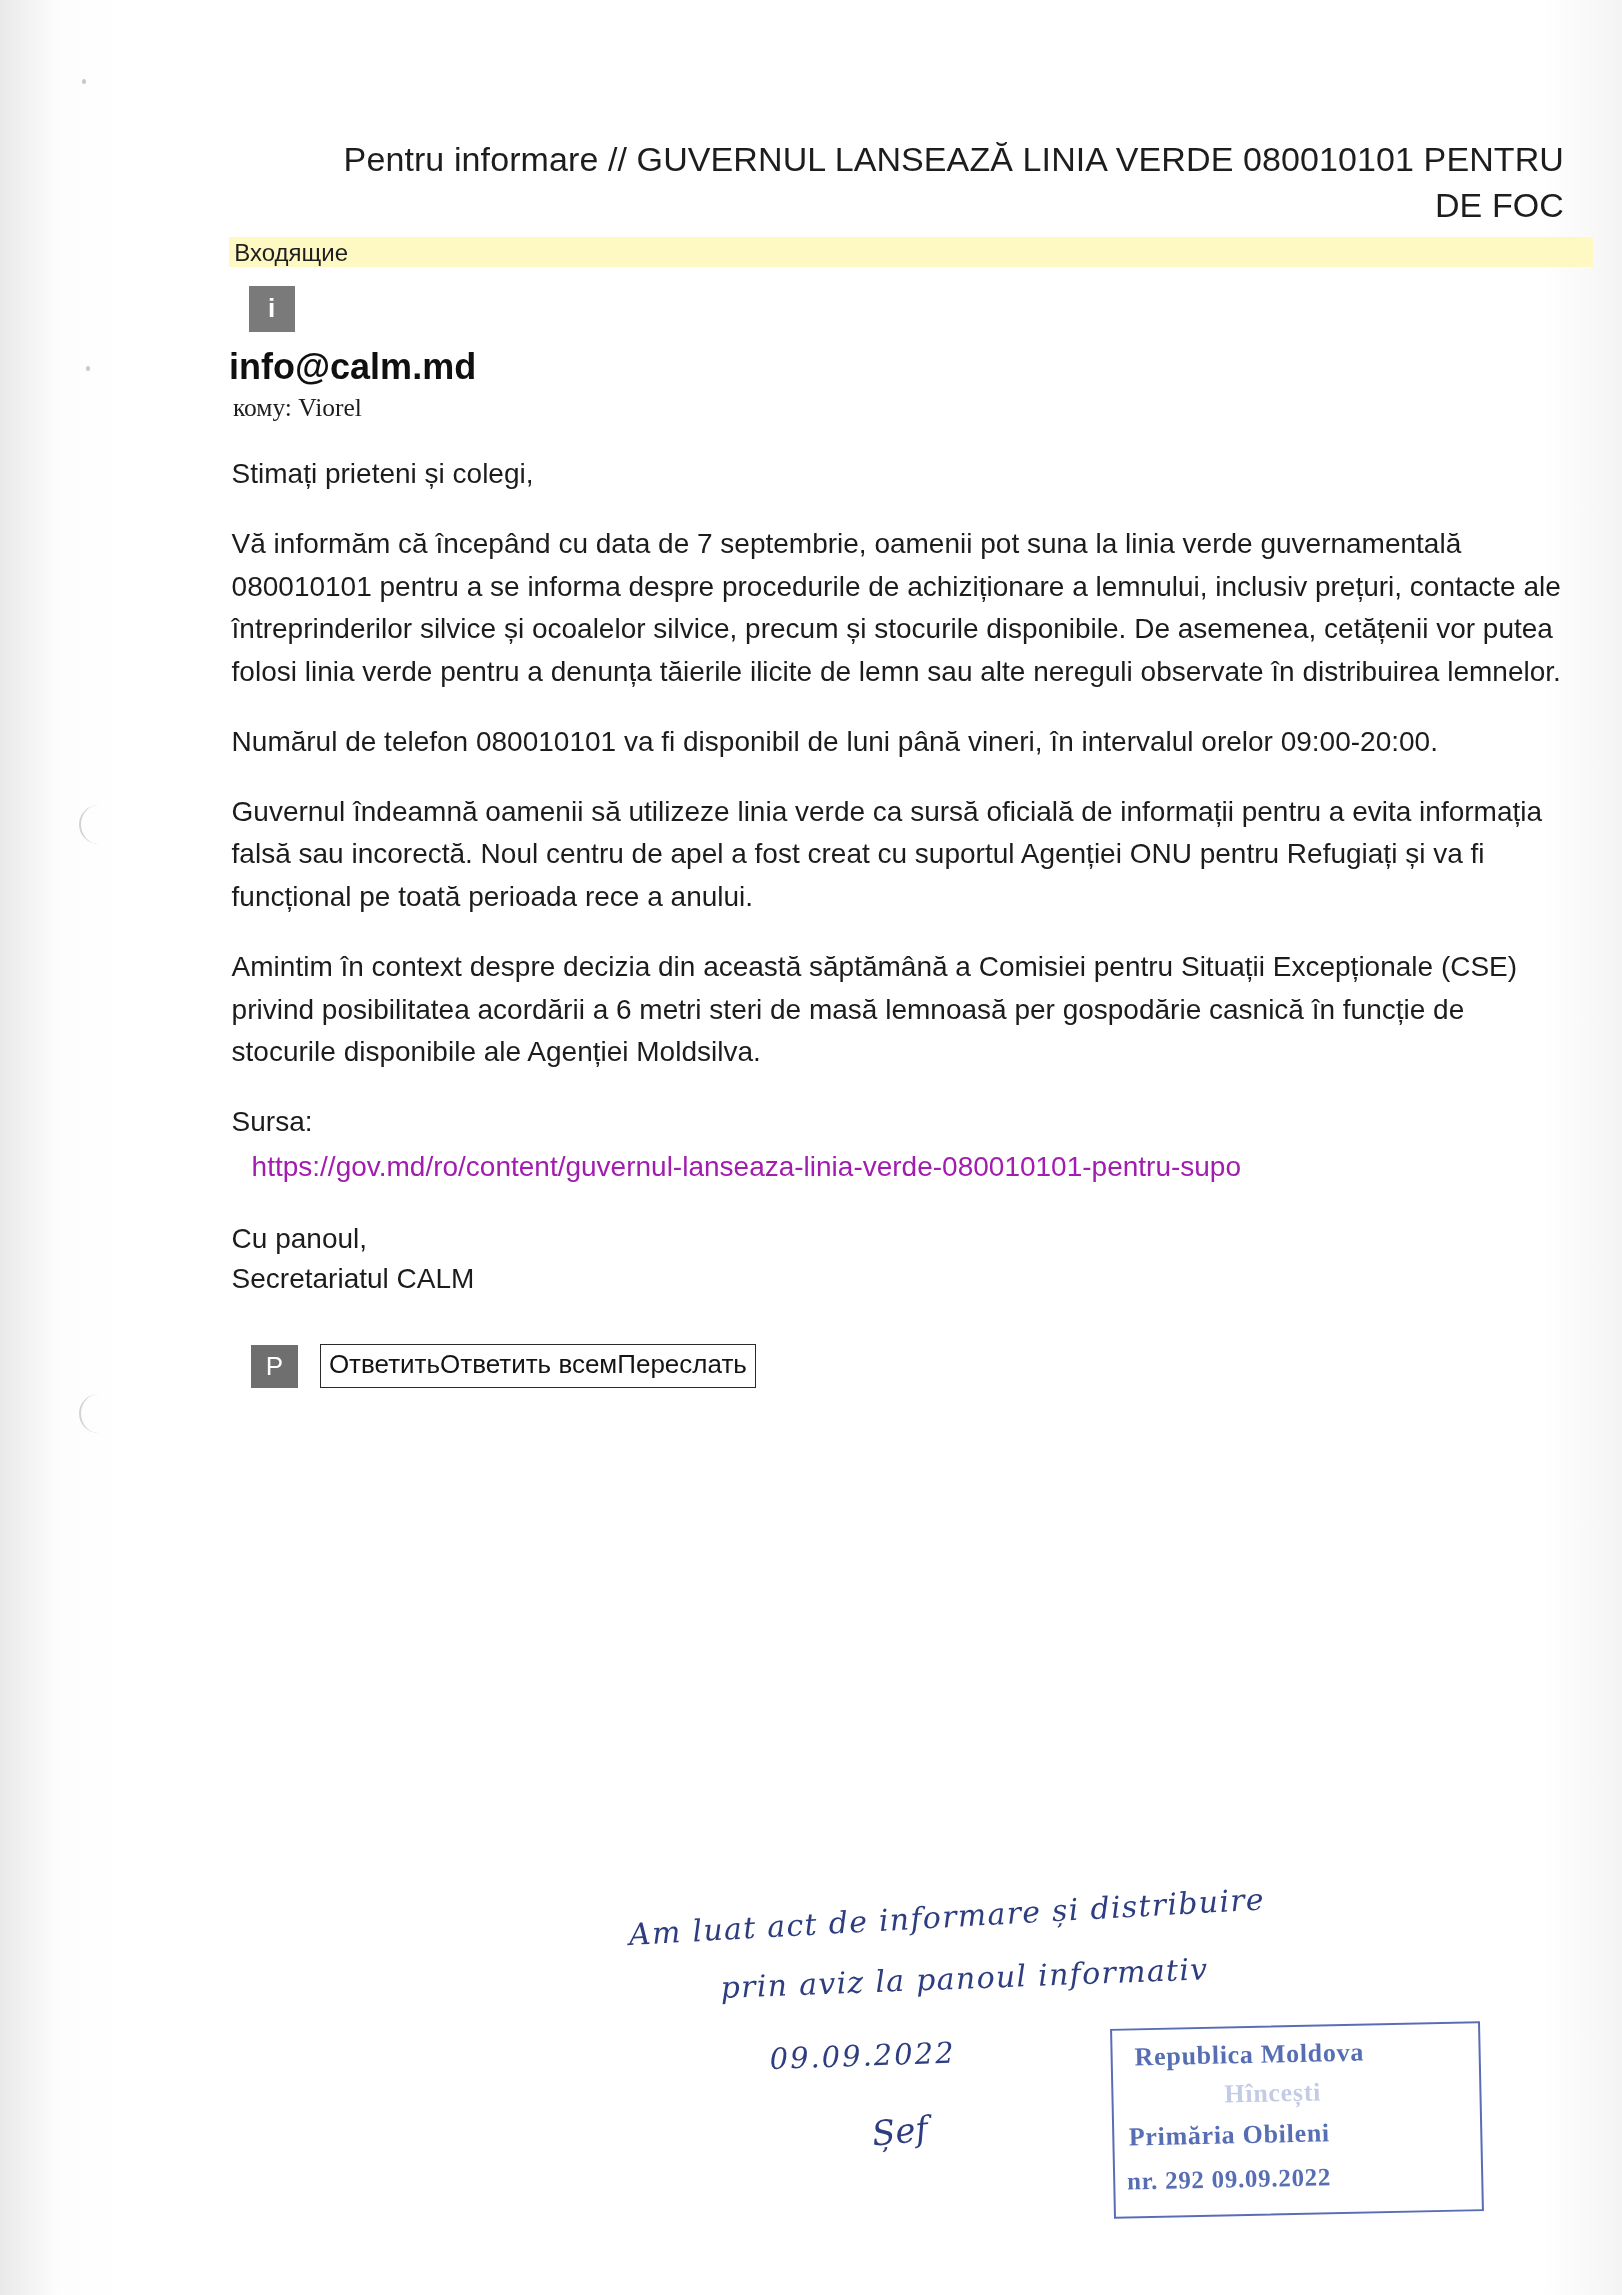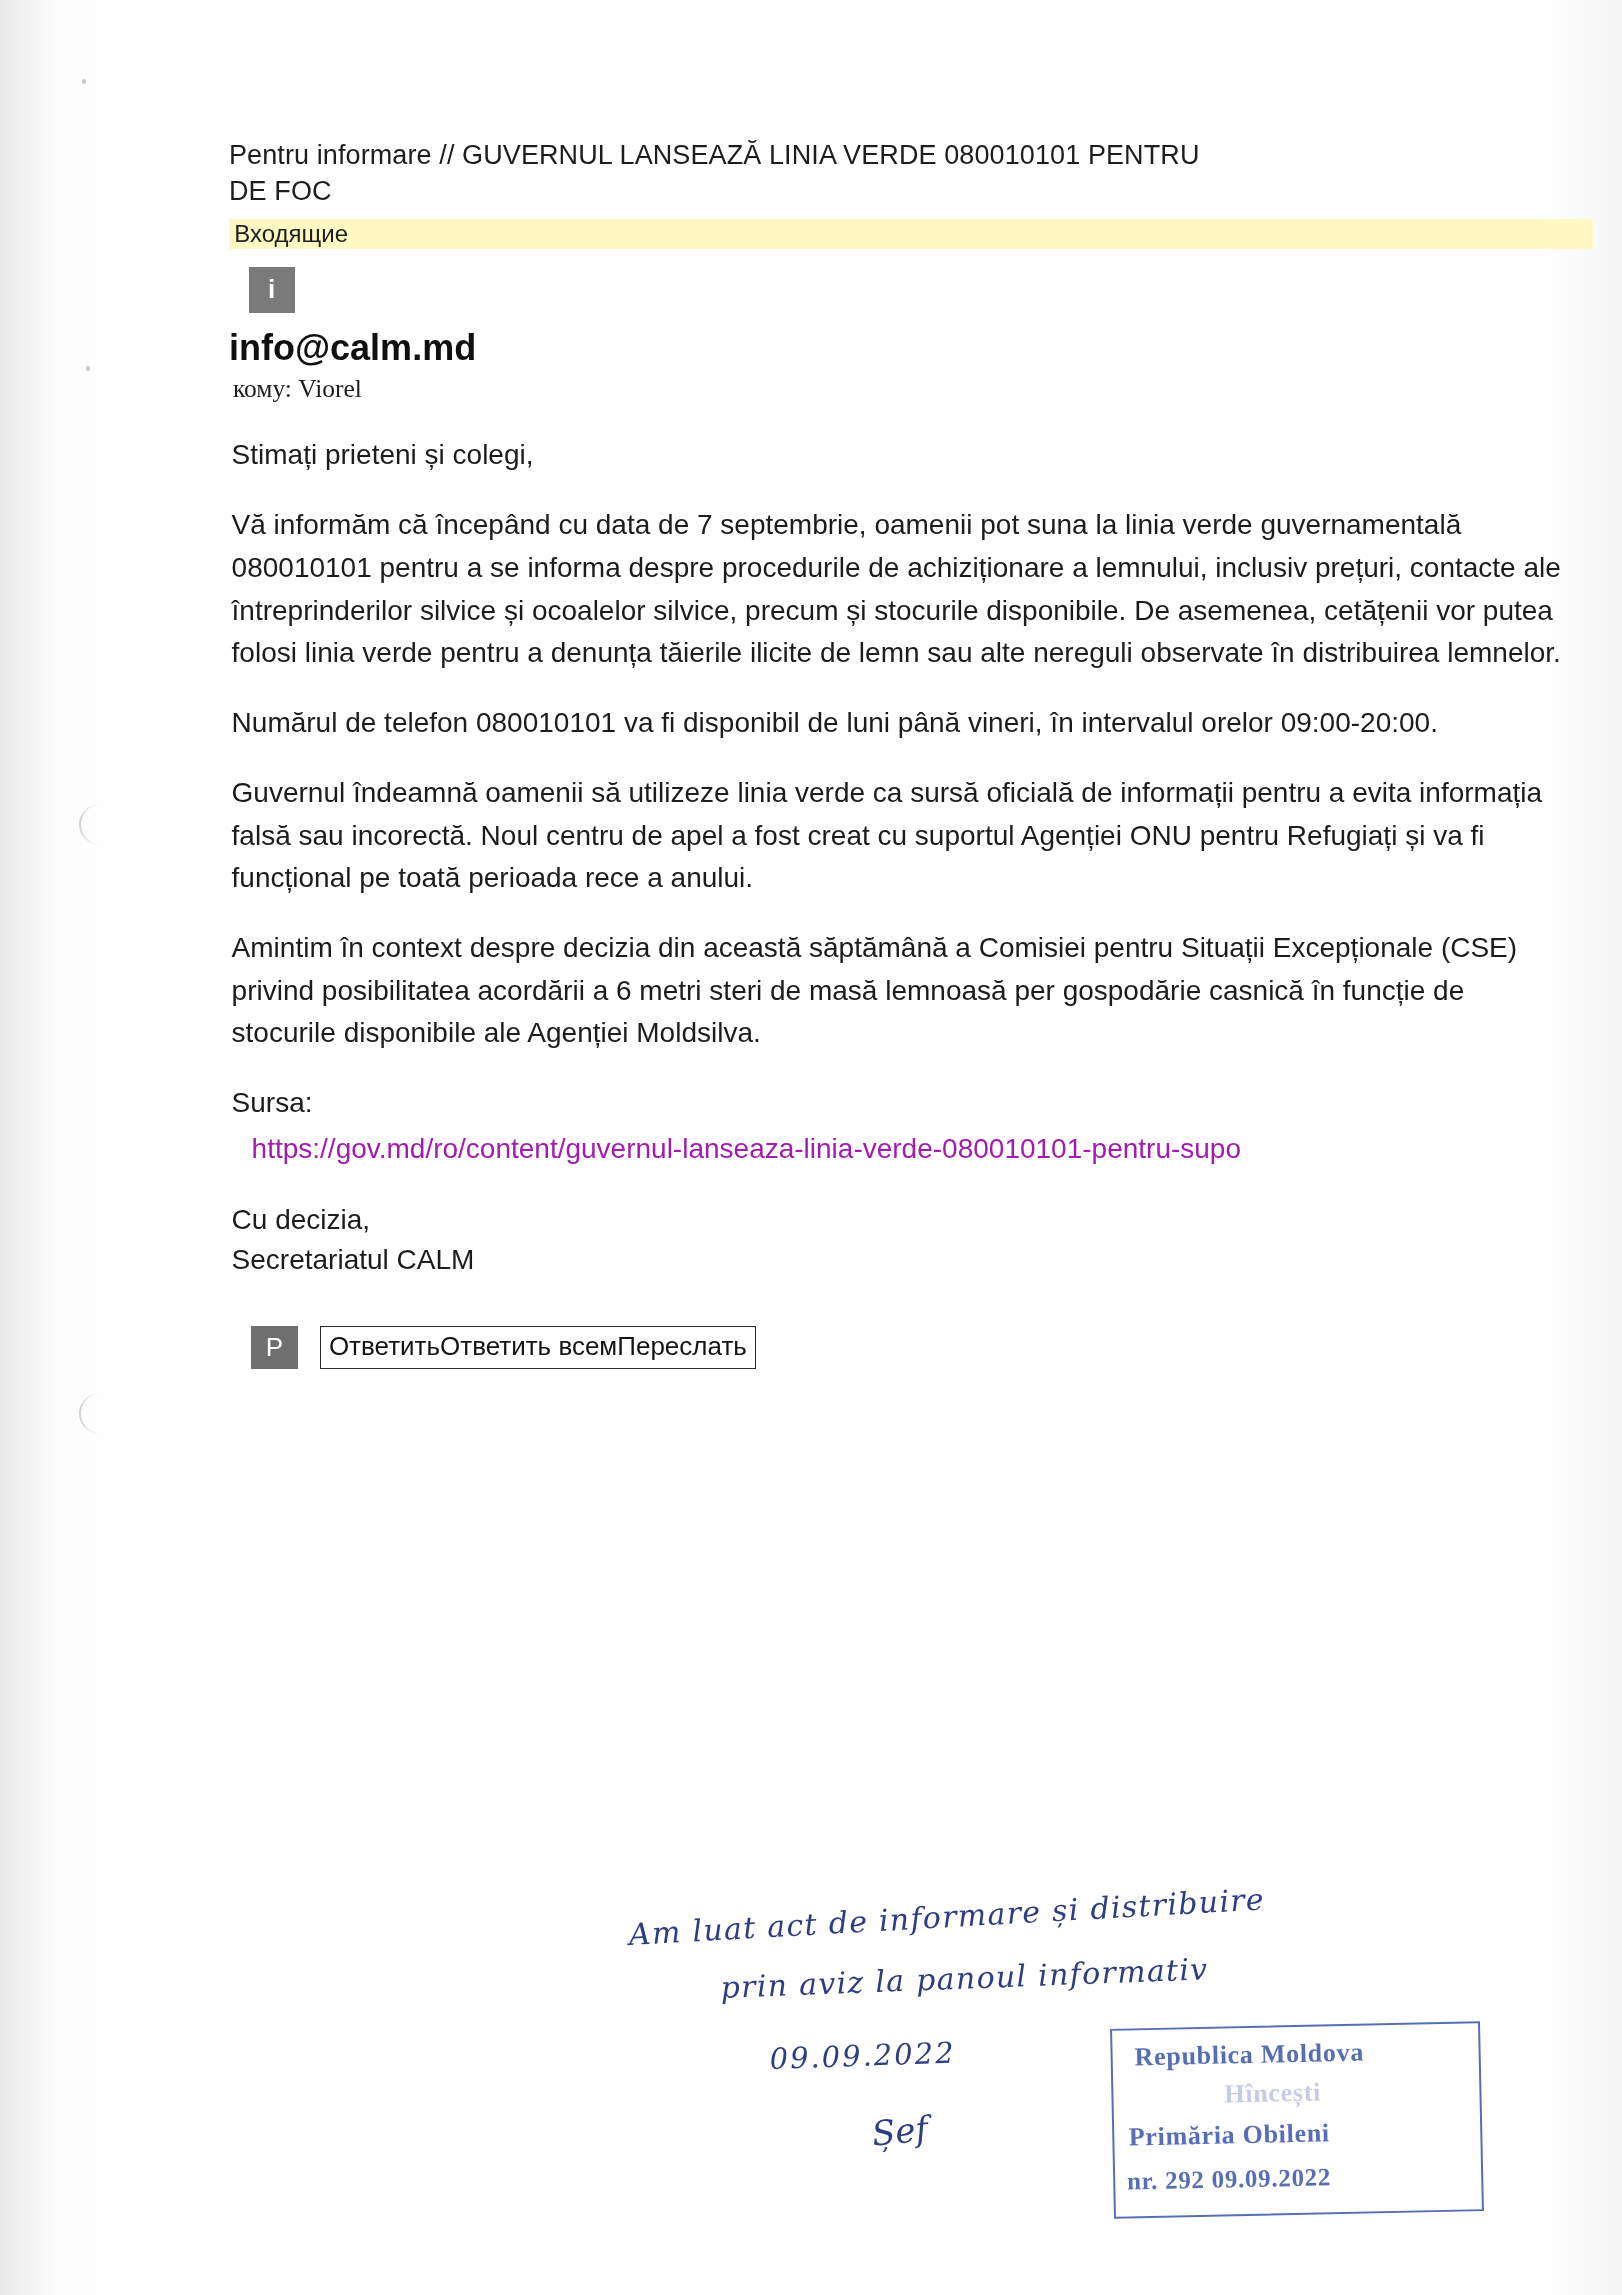--- a/index.html
+++ b/index.html
@@ -46,25 +46,26 @@
 
   
   .doc {
     position: absolute;
     left: 229px;
     top: 137px;
     width: 1335px;
   }
 
   .subject {
-    font-size: 27px;
+    font-size: 34px;
     line-height: 1.34;
     color: #1d1d1d;
     letter-spacing: 0.1px;
     white-space: nowrap;
+    text-align: right;
   }
   .subject .line2 { display: block; }
 
   .folder-bar {
     margin-top: 9.2px;
     height: 30px;
     background: #fef9c3;
     width: 1364px;
     position: relative;
   }
@@ -246,21 +247,21 @@
     <div class="para">Numărul de telefon 080010101 va fi disponibil de luni până vineri, în intervalul orelor 09:00-20:00.</div>
     <div class="para">Guvernul îndeamnă oamenii să utilizeze linia verde ca sursă oficială de informații pentru a evita informația falsă sau incorectă. Noul centru de apel a fost creat cu suportul Agenției ONU pentru Refugiați și va fi funcțional pe toată perioada rece a anului.</div>
     <div class="para">Amintim în context despre decizia din această săptămână a Comisiei pentru Situații Excepționale (CSE) privind posibilitatea acordării a 6 metri steri de masă lemnoasă per gospodărie casnică în funcție de stocurile disponibile ale Agenției Moldsilva.</div>
 
     <div class="para">
       <div class="source-label">Sursa:</div>
       <div class="source-link">https://gov.md/ro/content/guvernul-lanseaza-linia-verde-080010101-pentru-supo</div>
     </div>
 
     <div class="signoff">
-      <div>Cu decizia,</div>
+      <div>Cu panoul,</div>
       <div>Secretariatul CALM</div>
     </div>
   </div>
 
   <div class="actions-row">
     <div class="actions-avatar">P</div>
     <div class="actions-buttons">
       <span>Ответить</span>
       <span>Ответить всем</span>
       <span>Переслать</span>

